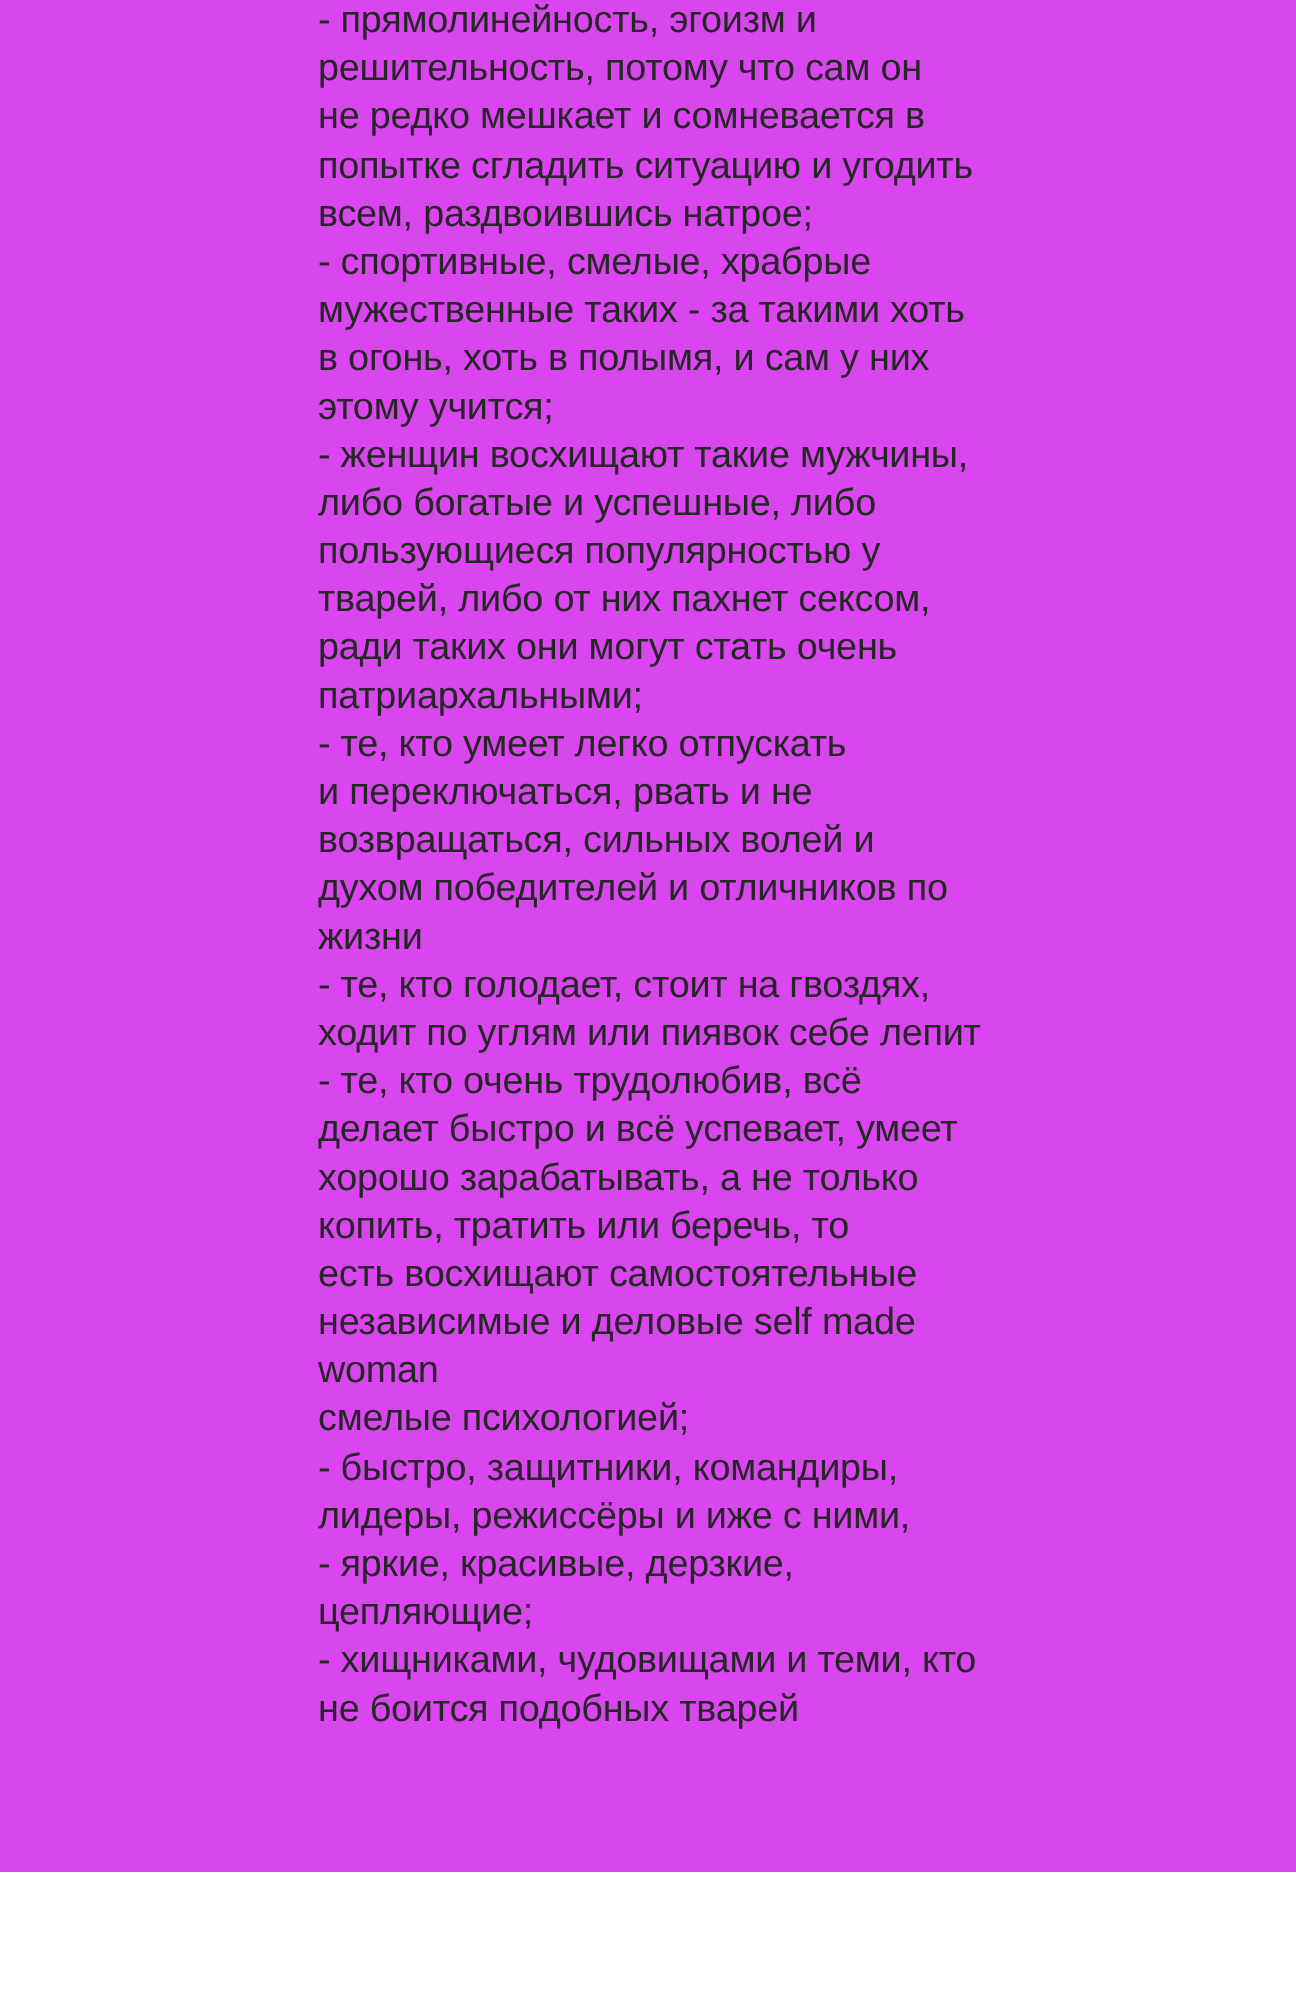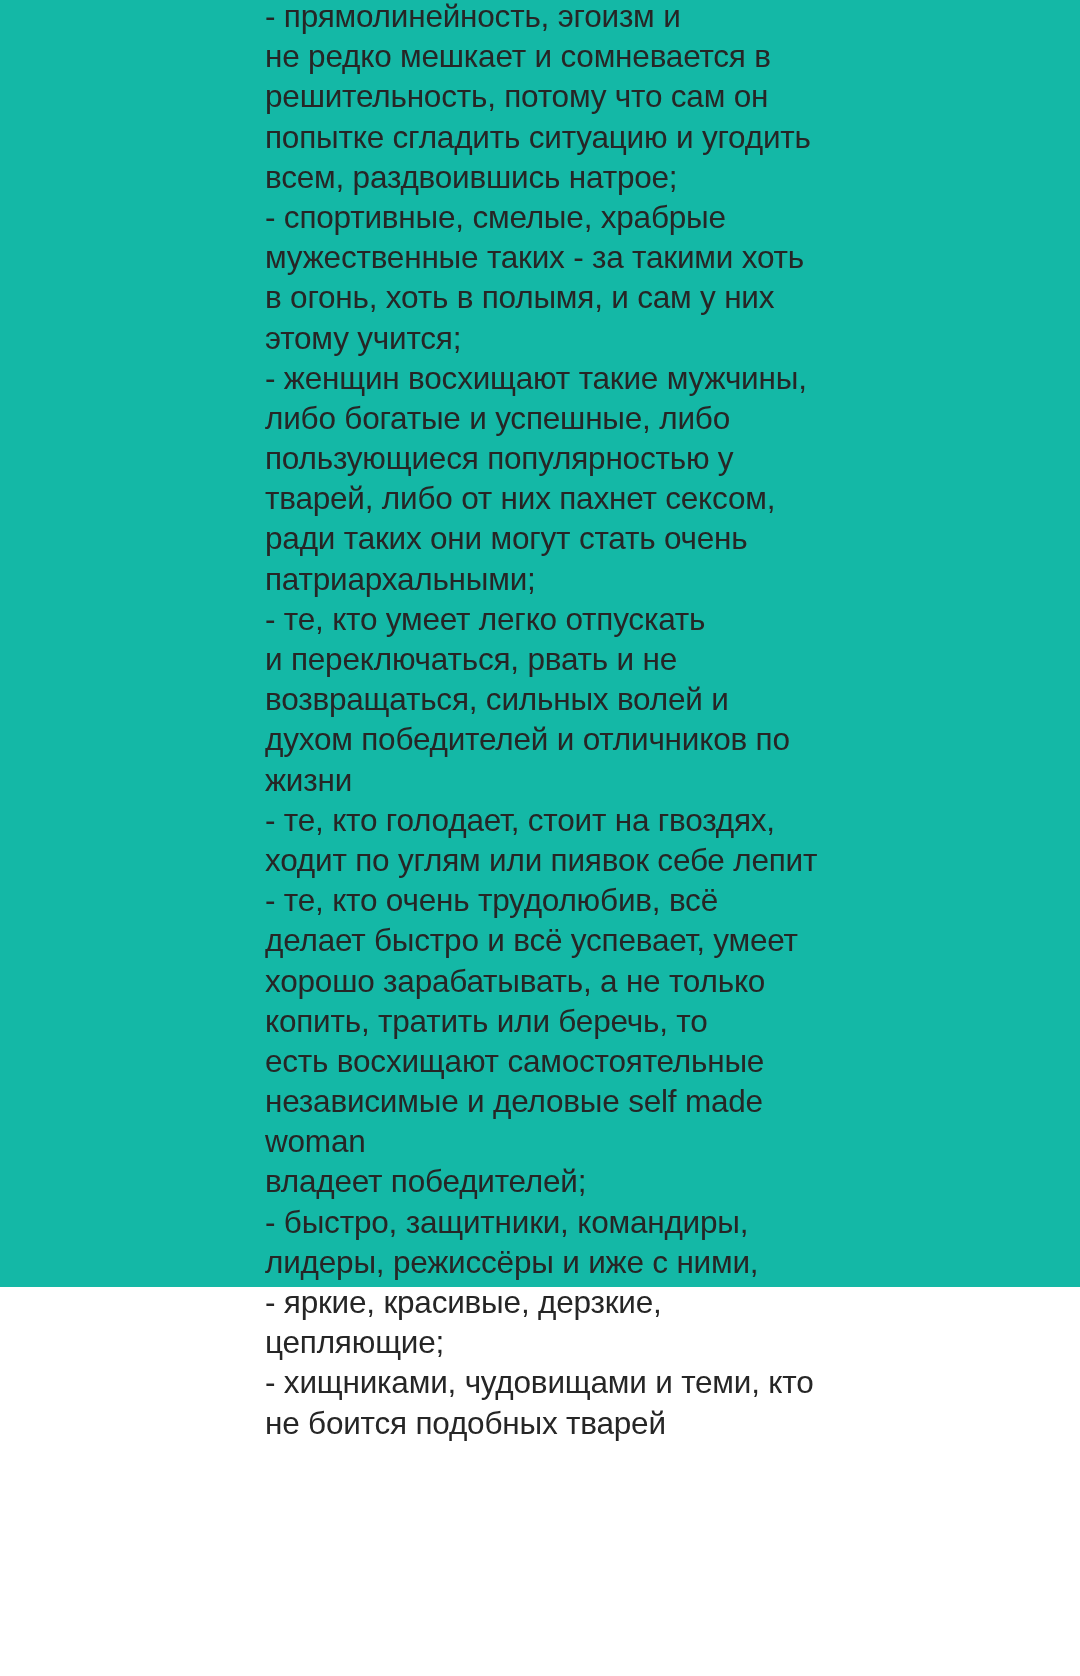--- a/index.html
+++ b/index.html
@@ -11,22 +11,22 @@
       width: 1080px;
       height: 1676px;
       overflow: hidden;
       position: relative;
     }
     .page {
       position: absolute;
       left: 0;
       top: 0;
       width: 1080px;
-      height: 1287px;
-      background: #14b8a6;
+      height: 1560px;
+      background: #d946ef;
     }
     .text-block {
       position: absolute;
       left: 265px;
       top: -4px;
       width: 640px;
       font-family: "Liberation Sans", sans-serif;
       font-size: 31.5px;
       line-height: 40.2px;
       color: #262626;
@@ -37,22 +37,22 @@
       white-space: nowrap;
       height: 40.2px;
     }
   </style>
 </head>
 <body>
 
 <div class="page">
   <div class="text-block" id="text-block">
     <span class="line">- прямолинейность, эгоизм и</span>
+    <span class="line">решительность, потому что сам он</span>
     <span class="line">не редко мешкает и сомневается в</span>
-    <span class="line">решительность, потому что сам он</span>
     <span class="line">попытке сгладить ситуацию и угодить</span>
     <span class="line">всем, раздвоившись натрое;</span>
     <span class="line">- спортивные, смелые, храбрые</span>
     <span class="line">мужественные таких - за такими хоть</span>
     <span class="line">в огонь, хоть в полымя, и сам у них</span>
     <span class="line">этому учится;</span>
     <span class="line">- женщин восхищают такие мужчины,</span>
     <span class="line">либо богатые и успешные, либо</span>
     <span class="line">пользующиеся популярностью у</span>
     <span class="line">тварей, либо от них пахнет сексом,</span>
@@ -65,21 +65,21 @@
     <span class="line">жизни</span>
     <span class="line">- те, кто голодает, стоит на гвоздях,</span>
     <span class="line">ходит по углям или пиявок себе лепит</span>
     <span class="line">- те, кто очень трудолюбив, всё</span>
     <span class="line">делает быстро и всё успевает, умеет</span>
     <span class="line">хорошо зарабатывать, а не только</span>
     <span class="line">копить, тратить или беречь, то</span>
     <span class="line">есть восхищают самостоятельные</span>
     <span class="line">независимые и деловые self made</span>
     <span class="line">woman</span>
-    <span class="line">владеет победителей;</span>
+    <span class="line">смелые психологией;</span>
     <span class="line">- быстро, защитники, командиры,</span>
     <span class="line">лидеры, режиссёры и иже с ними,</span>
     <span class="line">- яркие, красивые, дерзкие,</span>
     <span class="line">цепляющие;</span>
     <span class="line">- хищниками, чудовищами и теми, кто</span>
     <span class="line">не боится подобных тварей</span>
   </div>
 </div>
 
 </body></html>

